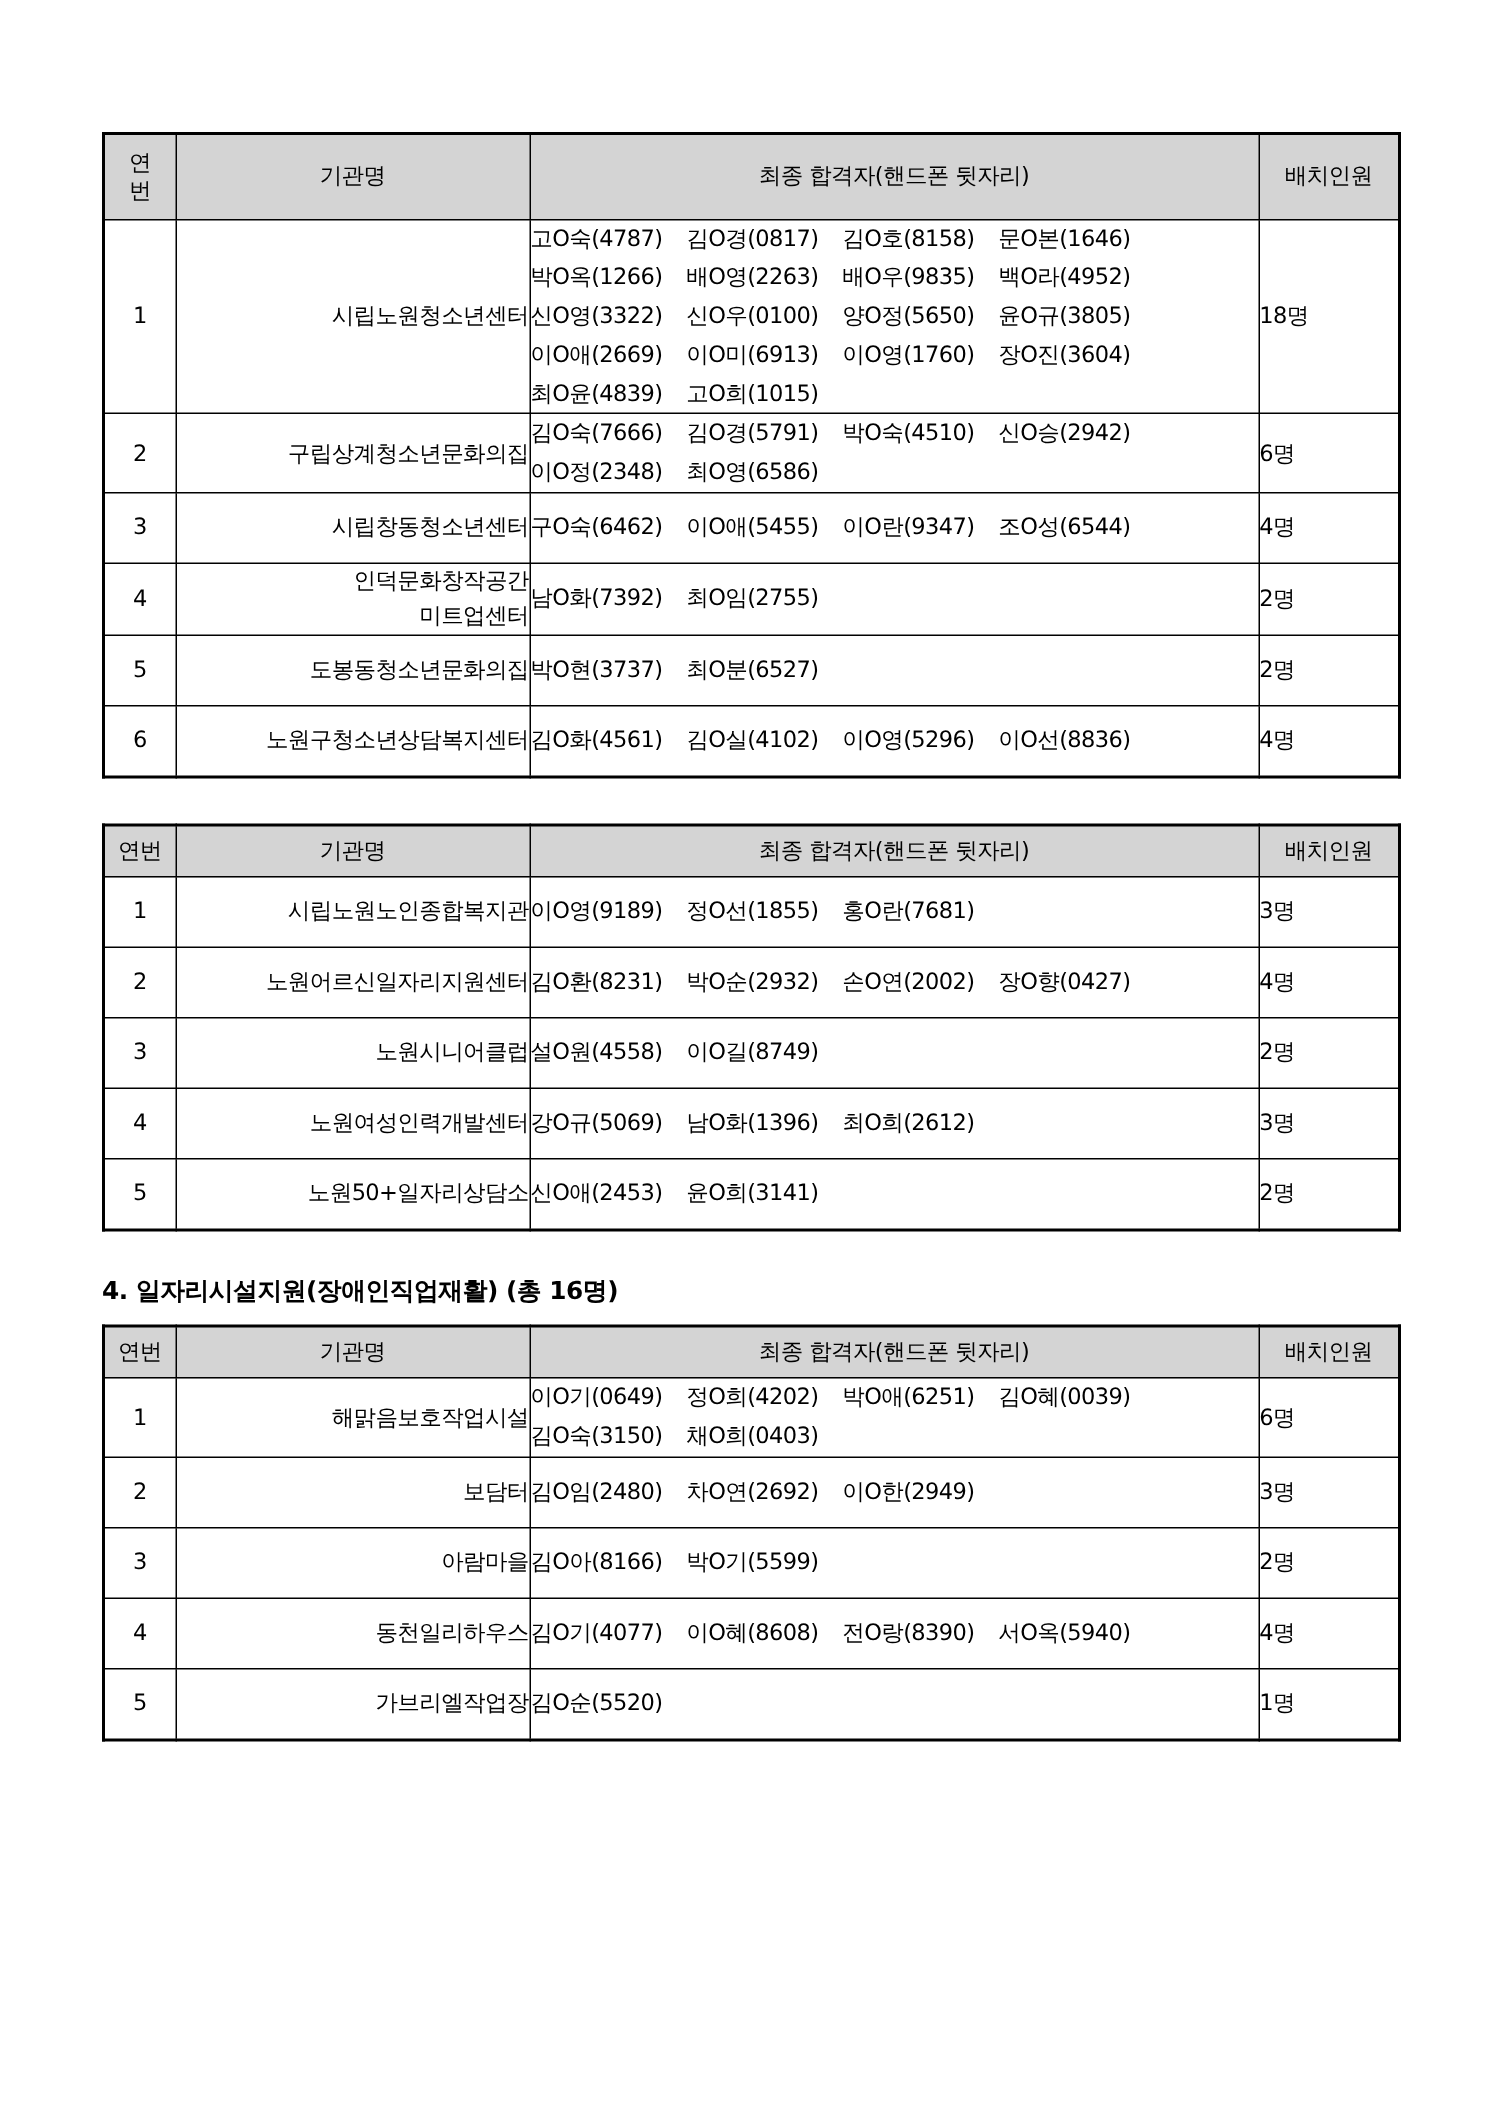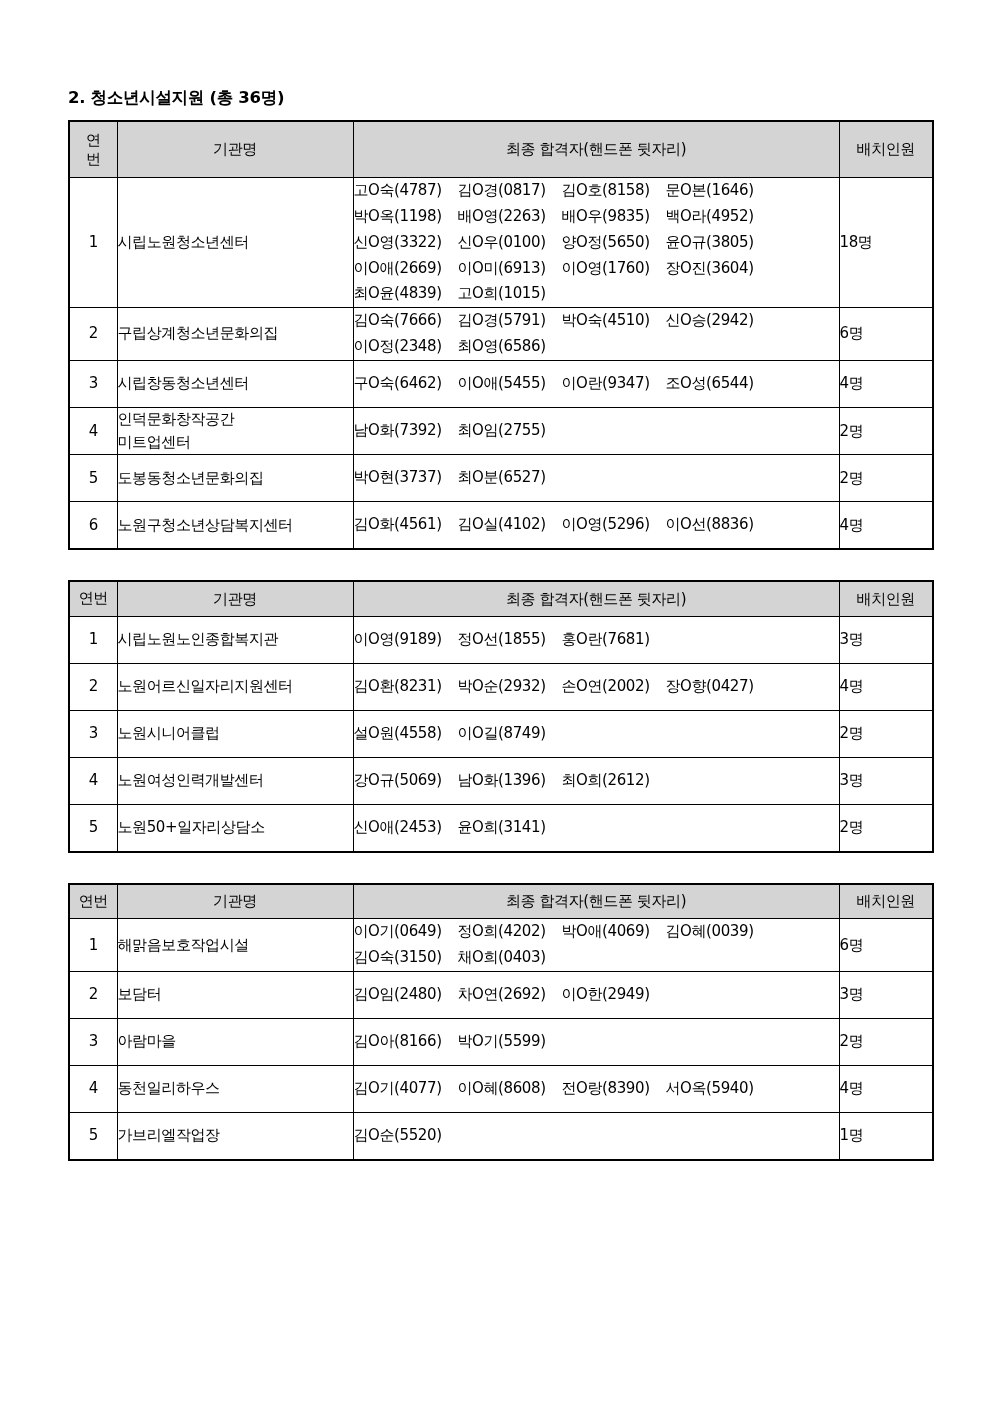--- a/index.html
+++ b/index.html
@@ -60,21 +60,21 @@
   col.c-no    { width: 48px; }
   col.c-org   { width: 236px; }
   col.c-cand  { width: 486px; }
   col.c-count { width: 94px; }
 
   .cell-no {
     text-align: center;
     font-size: 15px;
   }
   .cell-org {
-    text-align: left;
+    text-align: right;
     padding: 6px 4px 6px 10px;
     letter-spacing: -0.8px;
     font-size: 15px;
   }
   .cell-cand {
     text-align: left;
     padding: 7px 6px 7px 12px;
     letter-spacing: -0.3px;
   }
   .cell-count {
@@ -111,21 +111,20 @@
   .t1 td { height: 46px; }
   .t2 td { height: 46px; }
   .t3 td { height: 46px; }
 </style>
 </head>
 <body>
 
 <div class="page">
   <div id="sections-root">
       <div class="section">
-        <div class="section-title">2. 청소년시설지원 (총 36명)</div>
         <table class="doc-table t1">
           <colgroup>
             <col class="c-no">
             <col class="c-org">
             <col class="c-cand">
             <col class="c-count">
           </colgroup>
           <thead>
             <tr>
               <th>
@@ -138,21 +137,21 @@
             </tr>
           </thead>
           <tbody>
             <tr>
               <td class="cell-no">1</td>
               <td class="cell-org">
                 <span class="org-line">시립노원청소년센터</span>
               </td>
               <td class="cell-cand">
                 <div class="cand-line"><span class="nm">고O숙(4787)</span><span class="nm">김O경(0817)</span><span class="nm">김O호(8158)</span><span class="nm">문O본(1646)</span></div>
-                <div class="cand-line"><span class="nm">박O옥(1198)</span><span class="nm">배O영(2263)</span><span class="nm">배O우(9835)</span><span class="nm">백O라(4952)</span></div>
+                <div class="cand-line"><span class="nm">박O옥(1266)</span><span class="nm">배O영(2263)</span><span class="nm">배O우(9835)</span><span class="nm">백O라(4952)</span></div>
                 <div class="cand-line"><span class="nm">신O영(3322)</span><span class="nm">신O우(0100)</span><span class="nm">양O정(5650)</span><span class="nm">윤O규(3805)</span></div>
                 <div class="cand-line"><span class="nm">이O애(2669)</span><span class="nm">이O미(6913)</span><span class="nm">이O영(1760)</span><span class="nm">장O진(3604)</span></div>
                 <div class="cand-line"><span class="nm">최O윤(4839)</span><span class="nm">고O희(1015)</span></div>
               </td>
               <td class="cell-count">18명</td>
             </tr>
             <tr>
               <td class="cell-no">2</td>
               <td class="cell-org">
                 <span class="org-line">구립상계청소년문화의집</span>
@@ -275,20 +274,21 @@
               <td class="cell-cand">
                 <div class="cand-line"><span class="nm">신O애(2453)</span><span class="nm">윤O희(3141)</span></div>
               </td>
               <td class="cell-count">2명</td>
             </tr>
           </tbody>
         </table>
         <div class="spacer-between"></div>
       </div>
       <div class="section">
+        <div class="section-title">4. 일자리시설지원(장애인직업재활) (총 16명)</div>
         <table class="doc-table t3">
           <colgroup>
             <col class="c-no">
             <col class="c-org">
             <col class="c-cand">
             <col class="c-count">
           </colgroup>
           <thead>
             <tr>
               <th>
@@ -299,21 +299,21 @@
               <th>배치인원</th>
             </tr>
           </thead>
           <tbody>
             <tr>
               <td class="cell-no">1</td>
               <td class="cell-org">
                 <span class="org-line">해맑음보호작업시설</span>
               </td>
               <td class="cell-cand">
-                <div class="cand-line"><span class="nm">이O기(0649)</span><span class="nm">정O희(4202)</span><span class="nm">박O애(4069)</span><span class="nm">김O혜(0039)</span></div>
+                <div class="cand-line"><span class="nm">이O기(0649)</span><span class="nm">정O희(4202)</span><span class="nm">박O애(6251)</span><span class="nm">김O혜(0039)</span></div>
                 <div class="cand-line"><span class="nm">김O숙(3150)</span><span class="nm">채O희(0403)</span></div>
               </td>
               <td class="cell-count">6명</td>
             </tr>
             <tr>
               <td class="cell-no">2</td>
               <td class="cell-org">
                 <span class="org-line">보담터</span>
               </td>
               <td class="cell-cand">

